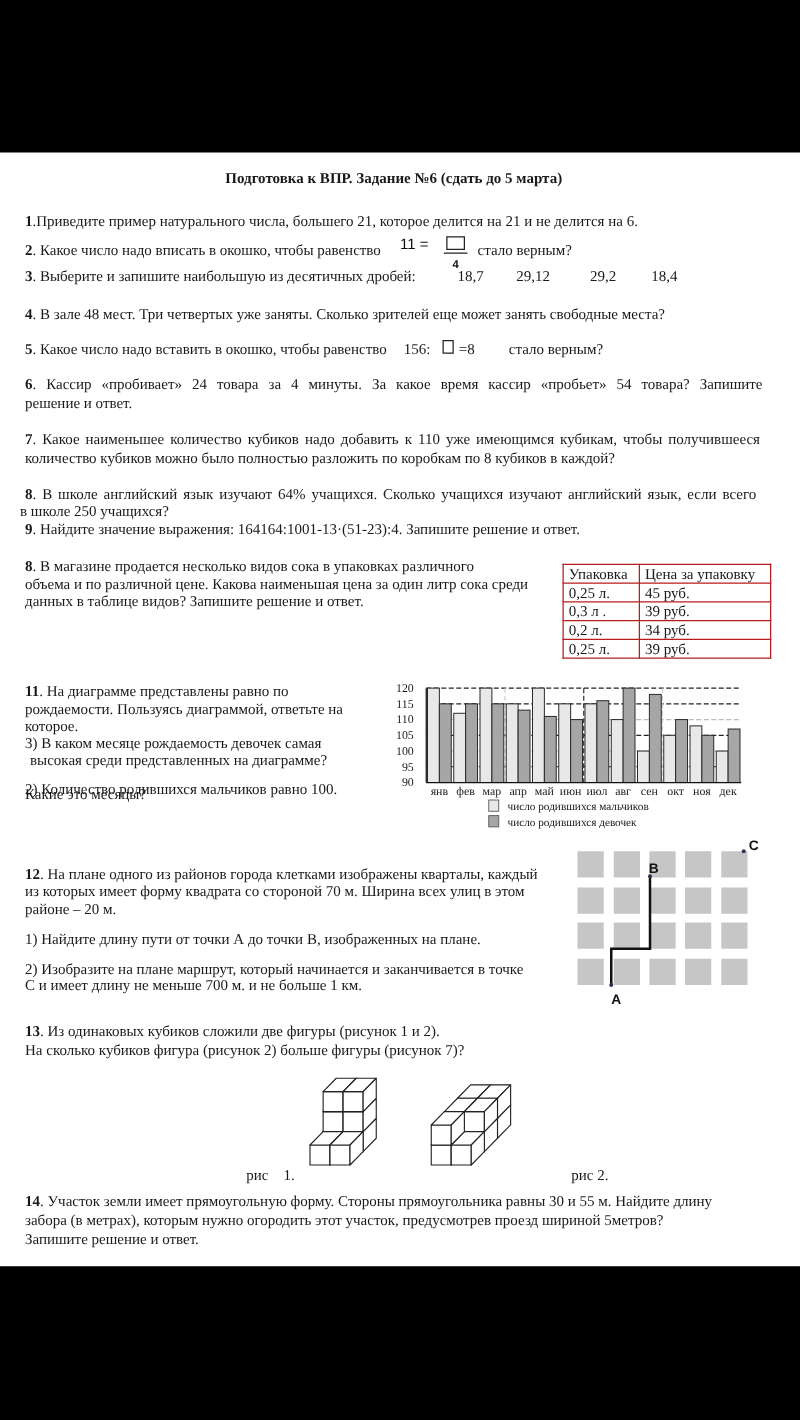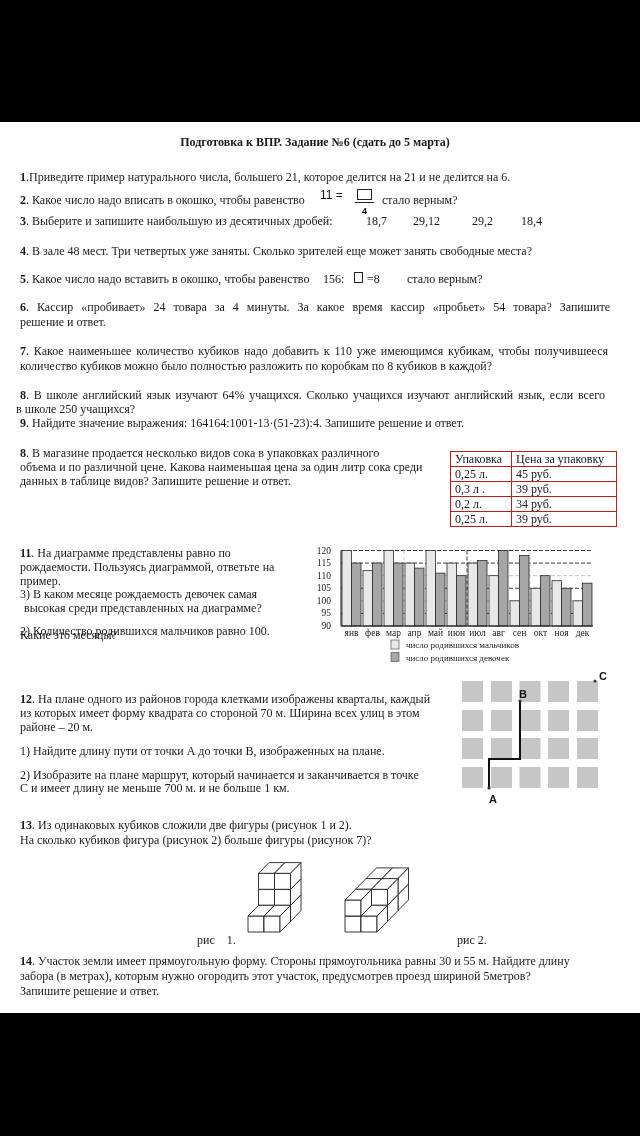--- a/index.html
+++ b/index.html
@@ -89,21 +89,21 @@
   </tr>
   <tr>
     <td class="c1">0,25 л.</td>
     <td class="c2">39 руб.</td>
   </tr>
 </tbody>
   </table>
 
 <div class="t" style="left:20px;top:545.5px"><b class="num">11</b><span>. На диаграмме представлены равно по</span></div>
 <div class="t" style="left:20px;top:559.5px">рождаемости. Пользуясь диаграммой, ответьте на</div>
-<div class="t" style="left:20px;top:573.5px">пример.</div>
+<div class="t" style="left:20px;top:573.5px">которое.</div>
 <div class="t" style="left:20px;top:586.5px">3) В каком месяце рождаемость девочек самая</div>
 <div class="t" style="left:24px;top:600.5px">высокая среди представленных на диаграмме?</div>
 <div class="t" style="left:20px;top:624px">2) Количество родившихся мальчиков равно 100.</div>
 <div class="t" style="left:20px;top:627.5px">Какие это месяцы?</div>
 
 <svg id="chart-svg" style="left:305px;top:540px" width="315" height="128" viewBox="305 540 315 128">
     <text x="331" y="629" text-anchor="end" font-size="9.5">90</text>
     <line x1="341" x2="593" y1="613.4166666666666" y2="613.4166666666666" stroke="#222" stroke-width="0.9" stroke-dasharray="4,2"></line>
     <text x="331" y="616.4166666666666" text-anchor="end" font-size="9.5">95</text>
     <line x1="341" x2="593" y1="600.8333333333334" y2="600.8333333333334" stroke="#bbb" stroke-width="0.9" stroke-dasharray="4,2"></line>

